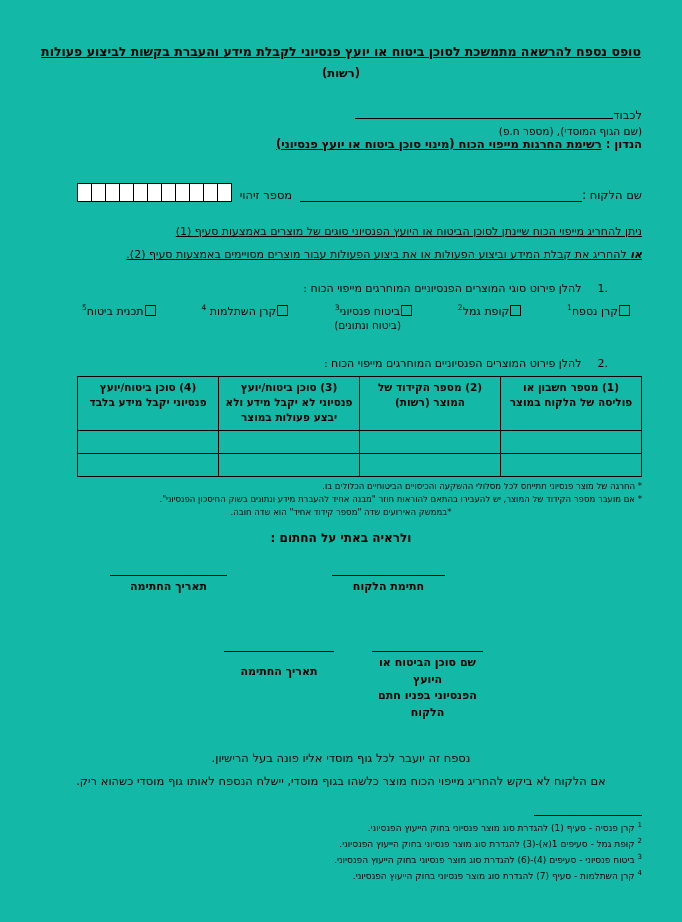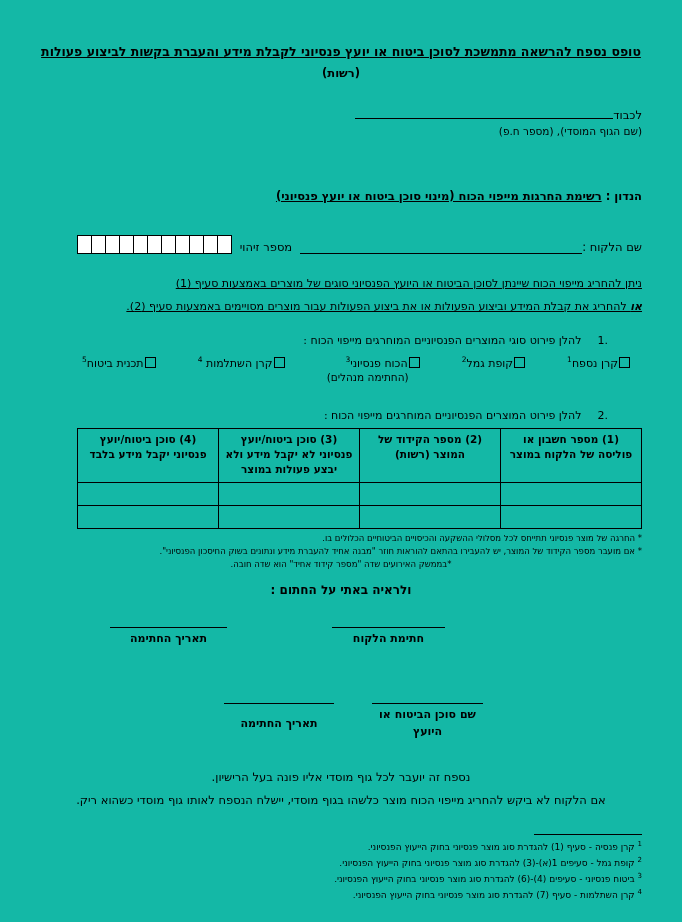--- a/index.html
+++ b/index.html
@@ -8,21 +8,21 @@
     direction:rtl;font-family:"DejaVu Sans",sans-serif;font-size:11px;color:#000;
     box-sizing:border-box;padding:44px 40px 0;position:relative;overflow:hidden;
   }
   .title{text-align:center;font-weight:bold;font-size:12.5px;}
   .title .u{text-decoration:underline;}
   .subtitle{text-align:center;font-weight:bold;font-size:11.5px;margin-top:7px;}
   .blank{display:inline-block;border-bottom:1px solid #000;height:12px;vertical-align:baseline;}
   .recipient{margin-top:26px;font-size:11.5px;}
   .lichvod-line{width:258px;}
   .recipient-sub{font-size:10.5px;margin-top:3px;}
-  .subject{margin-top:52px;font-weight:bold;font-size:11.5px;}
+  .subject{font-weight:bold;font-size:11.5px;}
   .subject .u{text-decoration:underline;}
   .client-row{margin-top:32px;display:flex;align-items:flex-end;font-size:11.5px;}
   .client-name-line{width:282px;margin-left:8px;}
   .idboxes{display:flex;direction:ltr;margin-right:8px;}
   .idbox{width:13px;height:17px;border:1px solid #000;margin-left:-1px;background:#fff;}
   .intro{margin-top:18px;line-height:23px;text-decoration:underline;}
   .bi{font-weight:bold;font-style:italic;}
   .sec{margin-top:16px;margin-right:34px;display:flex;}
   .secnum{margin-left:16px;}
   .sec2{margin-top:26px;}
@@ -102,22 +102,22 @@
   </div>
 
   <div class="checkbox-row">
     <span class="cb">
       <span class="box"></span><span>קרן נספח</span><sup>1</sup>
     </span>
     <span class="cb">
       <span class="box"></span><span>קופת גמל</span><sup>2</sup>
     </span>
     <span class="cb">
-      <span class="box"></span><span>הכוח פנסיוני</span><sup>3</sup>
-      <div class="cbnote">(החתימה מנהלים)</div>
+      <span class="box"></span><span>ביטוח פנסיוני</span><sup>3</sup>
+      <div class="cbnote">(ביטוח ונתונים)</div>
     </span>
     <span class="cb">
       <span class="box"></span><span>קרן השתלמות </span><sup>4</sup>
     </span>
     <span class="cb">
       <span class="box"></span><span>תכנית ביטוח</span><sup>5</sup>
     </span>
   </div>
 
   <div class="sec sec2">
@@ -167,20 +167,21 @@
       <div class="sigline"></div>
       <div class="siglabel">תאריך החתימה</div>
     </div>
   </div>
 
   <div class="sigrow sigrow2">
     <div class="sigcol sr2-c1">
       <div class="sigline"></div>
       <div class="siglabel">
         <div>שם סוכן הביטוח או היועץ</div>
+        <div>הפנסיוני בפניו חתם הלקוח</div>
       </div>
     </div>
     <div class="sigcol sr2-c3">
       <div class="sigline"></div>
       <div class="siglabel">
         <div>תאריך החתימה</div>
       </div>
     </div>
   </div>
 

